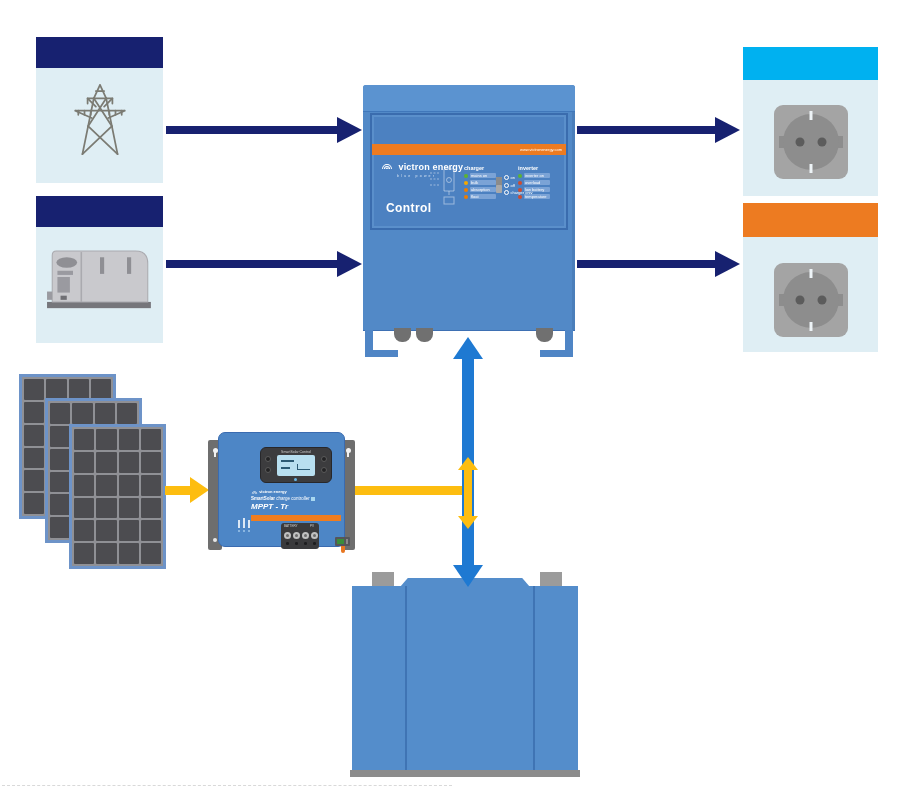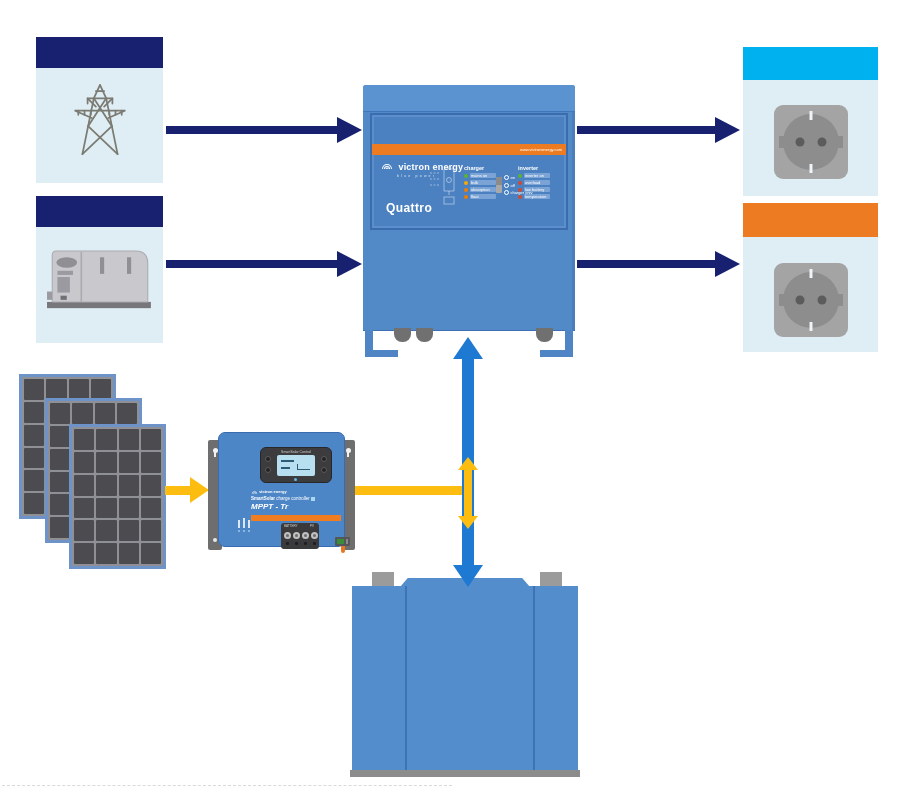--- a/index.html
+++ b/index.html
@@ -297,21 +297,21 @@
           <div class="led-row">
               <span class="led led-red"></span>
             <span class="led-pill">low battery</span>
             </div>
           <div class="led-row">
               <span class="led led-red"></span>
             <span class="led-pill">temperature</span>
             </div>
         </div>
 
-        <div class="q-model">Quattro</div>
+        <div class="q-model">Control</div>
       </div>
 
       <div class="q-gland" style="left:31px;"></div>
       <div class="q-gland" style="left:53px;"></div>
       <div class="q-gland" style="left:173px;"></div>
     </div>
     <div class="q-foot-v" style="left:2px;"></div>
     <div class="q-foot-h" style="left:2px;"></div>
     <div class="q-foot-v" style="right:2px;"></div>
     <div class="q-foot-h" style="right:2px;"></div>

